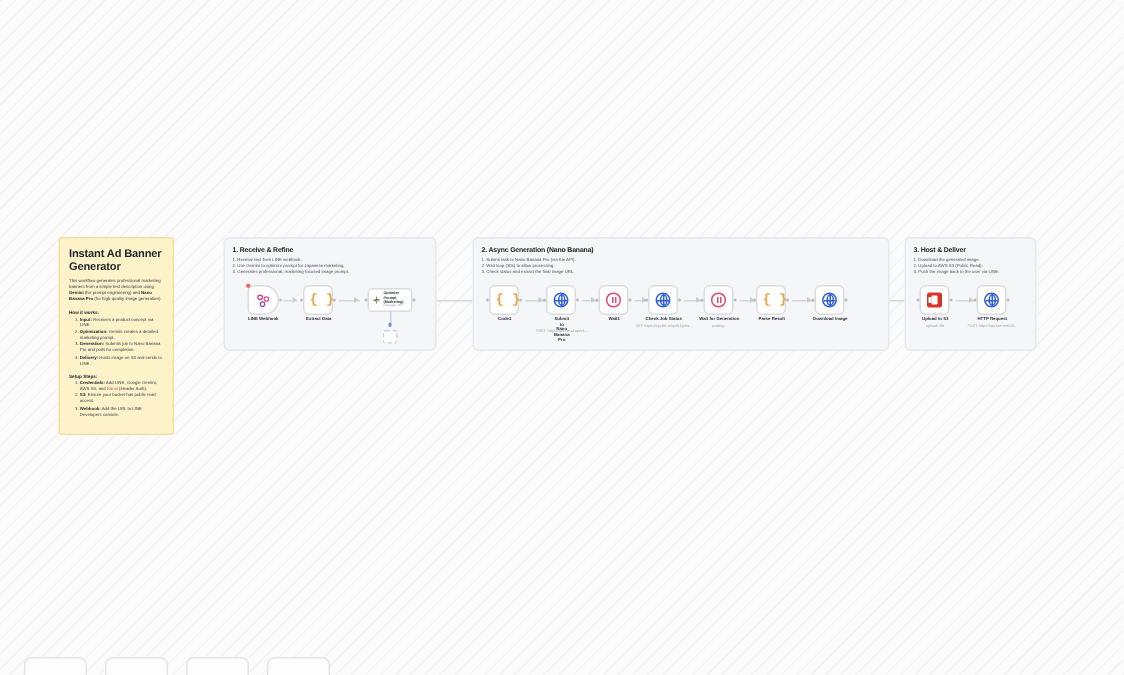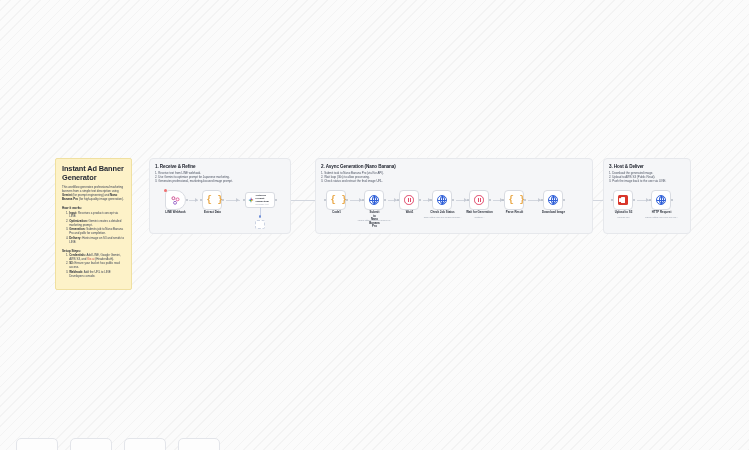--- a/index.html
+++ b/index.html
@@ -8,21 +8,21 @@
     font-family:"Liberation Sans",sans-serif;
     background-color:#fbfbfb;
     background-image:repeating-linear-gradient(135deg,
       rgba(0,0,0,0.030) 0px, rgba(0,0,0,0.030) 1px,
       rgba(0,0,0,0) 1px, rgba(0,0,0,0) 7px);
   }
   .canvas{position:absolute;inset:0;}
 
   
   .sticky{
-    position:absolute;left:55px;top:158px;width:77px;height:132px;
+    position:absolute;left:39px;top:158px;width:77px;height:132px;
     background:#fdf2c8;border:1px solid #f0e0a0;border-radius:2px;
     padding:5px 6px;box-sizing:border-box;overflow:hidden;
   }
   .sticky-title{
     font-size:7.4px;font-weight:700;line-height:9.2px;color:#1f2430;
     letter-spacing:-0.1px;margin-bottom:4px;
   }
   .sticky-p{
     font-size:2.9px;line-height:3.9px;color:#3b4252;margin:0 0 4px 0;
   }

